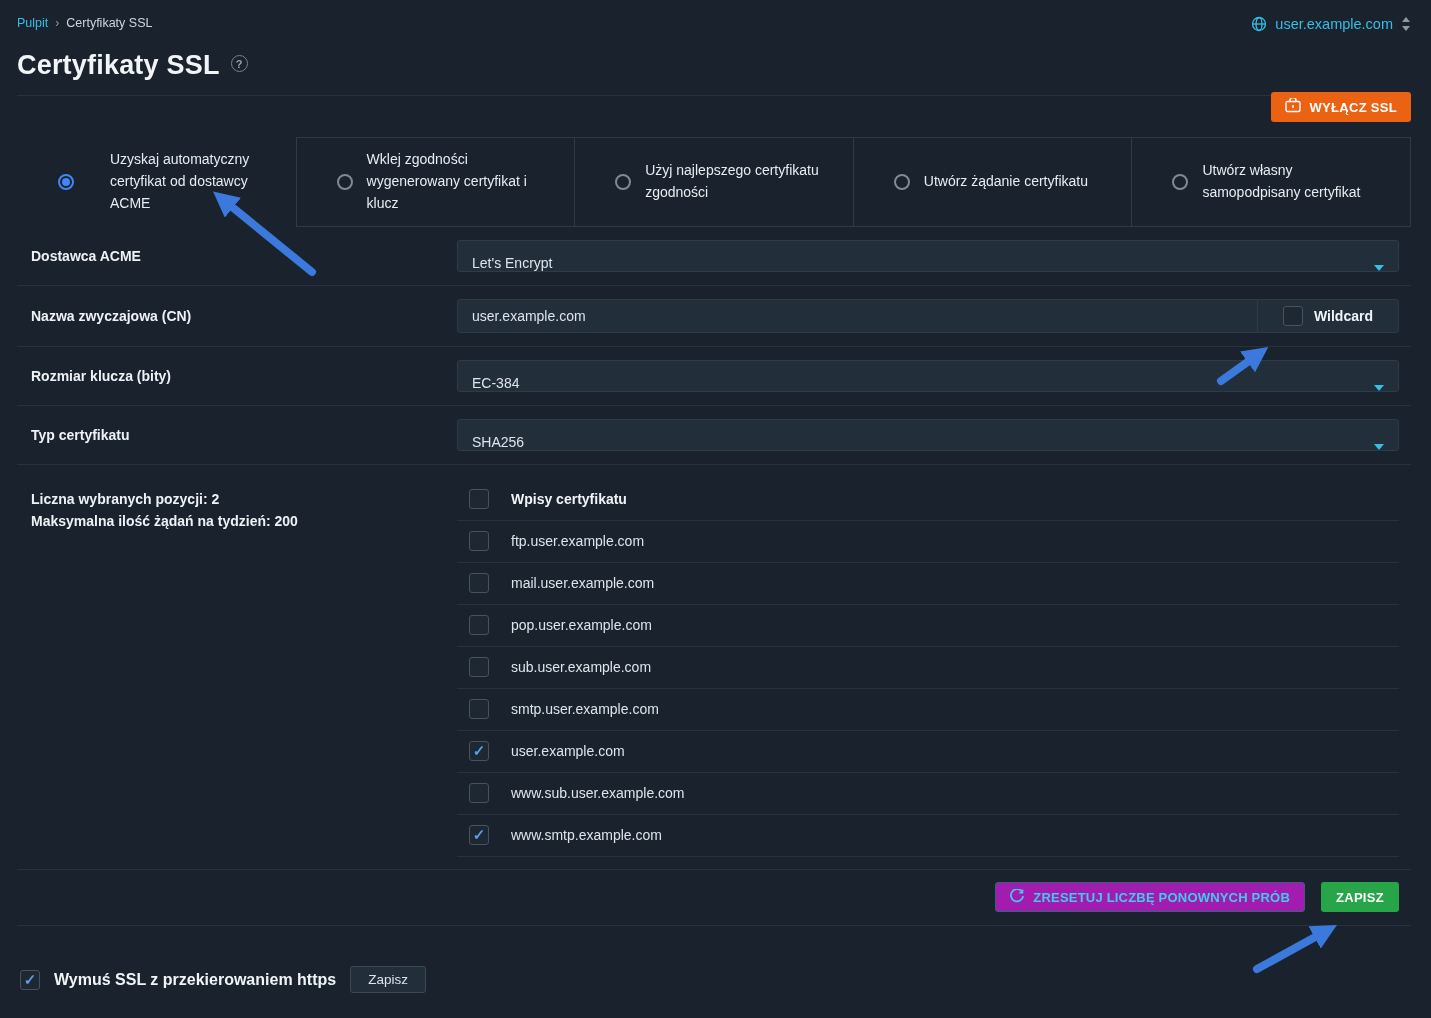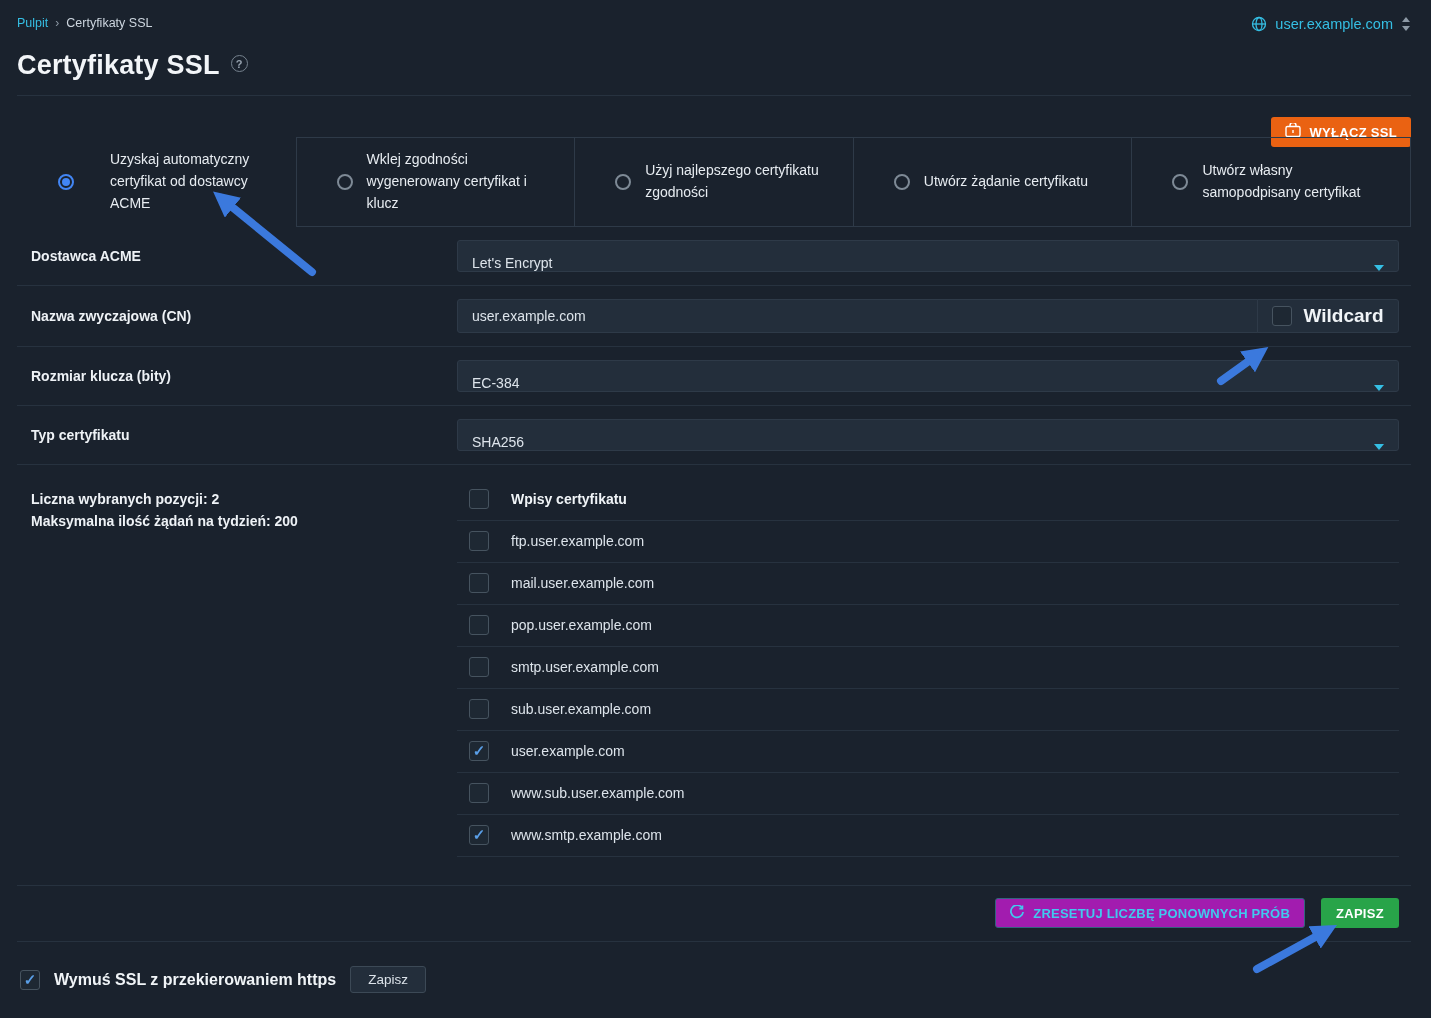--- a/index.html
+++ b/index.html
@@ -30,21 +30,21 @@
   .breadcrumb .cur{color:#cdd6df;}
   .account{display:flex;align-items:center;gap:8px;color:var(--accent);font-size:14.5px;cursor:pointer;}
   .account svg{display:block;}
   
   .title-row{position:absolute;left:17px;top:50px;display:flex;align-items:flex-start;gap:11px;}
   .title-row h1{margin:0;font-size:27px;font-weight:600;letter-spacing:.2px;color:#f2f5f8;}
   .help{width:17px;height:17px;border:1.5px solid #76828e;border-radius:50%;color:#96a2ae;font-size:11px;font-weight:700;display:flex;align-items:center;justify-content:center;margin-top:5px;cursor:pointer;}
   .divider-top{position:absolute;left:17px;right:20px;top:95px;height:1px;background:var(--row-border);}
   
   .btn-orange{
-    position:absolute;right:20px;top:117px;height:30px;display:flex;align-items:center;gap:9px;
+    position:absolute;right:20px;top:92px;height:30px;display:flex;align-items:center;gap:9px;
     background:var(--orange);border:none;border-radius:3px;color:#fff;font-weight:700;font-size:13px;
     letter-spacing:.3px;padding:0 14px;cursor:pointer;font-family:inherit;
   }
   
   .tabs{position:absolute;left:17px;right:20px;top:137px;height:90px;display:flex;}
   .tab{flex:1;display:flex;align-items:center;gap:14px;padding:0 34px 0 40px;border:1px solid var(--border);margin-left:-1px;cursor:pointer;}
   .tab:first-child{margin-left:0;gap:36px;}
   .tab[data-selected="true"]{border-color:transparent;}
   .radio{width:16px;height:16px;border-radius:50%;border:2px solid #7e8a96;flex:none;position:relative;}
   .tab[data-selected="true"] .radio{border-color:var(--radio-blue);}
@@ -52,25 +52,25 @@
   .tab-label{font-size:14px;line-height:1.55;max-width:186px;color:#e7ecf1;}
   
   .form{position:absolute;left:17px;right:20px;top:227px;}
   .frow{display:flex;align-items:center;border-bottom:1px solid var(--row-border);padding:13px 12px 13px 14px;}
   .flabel{width:426px;flex:none;font-size:14px;font-weight:600;color:#eef2f6;}
   .control{flex:1;min-width:0;}
   .select{height:32px;background:var(--bg2);border:1px solid var(--border);border-radius:3px;display:flex;align-items:flex-end;justify-content:space-between;padding:0 14px;font-size:14px;color:#dde4eb;cursor:pointer;}
   .caret{width:0;height:0;border-left:5px solid transparent;border-right:5px solid transparent;border-top:6px solid var(--accent);}
   .cn-group{display:flex;align-items:stretch;}
   .text-input{flex:1;min-width:0;height:34px;background:var(--bg2);border:1px solid var(--border);border-radius:3px 0 0 3px;color:#dde4eb;font-size:14px;padding:0 14px;font-family:inherit;outline:none;}
-  .addon{width:142px;flex:none;margin-left:-1px;display:flex;align-items:center;justify-content:center;gap:11px;background:var(--bg2);border:1px solid var(--border);border-radius:0 3px 3px 0;font-weight:700;font-size:19px;color:#f0f4f7;cursor:pointer;}
+  .addon{width:142px;flex:none;margin-left:-1px;display:flex;align-items:center;justify-content:center;gap:11px;background:var(--bg2);border:1px solid var(--border);border-radius:0 3px 3px 0;font-weight:700;font-size:14px;color:#f0f4f7;cursor:pointer;}
   .checkbox{width:20px;height:20px;border:1px solid #46535f;border-radius:3px;background:#1e2833;position:relative;flex:none;cursor:pointer;}
   .checkbox[data-checked="true"]::after{content:"✓";position:absolute;inset:0;display:flex;align-items:center;justify-content:center;color:var(--check-blue);font-size:15px;font-weight:700;}
   
-  .frow.entries{align-items:flex-start;padding-top:14px;padding-bottom:28px;}
+  .frow.entries{align-items:flex-start;padding-top:14px;padding-bottom:12px;}
   .entry-labels{width:426px;flex:none;padding-top:10px;}
   .entry-labels div{font-size:14px;font-weight:700;line-height:1.55;color:#eef2f6;}
   .etable{flex:1;min-width:0;}
   .trow{display:flex;align-items:center;gap:22px;padding:10px 0 11px 12px;border-bottom:1px solid var(--row-border);}
   .trow .cell{font-size:14px;color:#dde4eb;}
   .trow.head .cell{font-weight:700;color:#f0f4f7;}
   
   .actions{display:flex;justify-content:flex-end;align-items:center;gap:16px;padding:12px 12px 13px;border-bottom:1px solid var(--row-border);}
   .btn-reset{height:30px;display:flex;align-items:center;gap:9px;padding:0 14px;background:#a21caf;border:1px solid #33647f;color:#41c9ee;border-radius:3px;font-weight:700;font-size:13px;letter-spacing:.2px;cursor:pointer;font-family:inherit;}
   .btn-green{height:30px;padding:0 15px;background:var(--green);border:none;border-radius:3px;color:#fff;font-weight:700;font-size:13px;letter-spacing:.3px;cursor:pointer;font-family:inherit;}
@@ -212,25 +212,25 @@
         <div class="trow">
           <span class="checkbox" data-checked="false"></span>
           <span class="cell">mail.user.example.com</span>
         </div>
         <div class="trow">
           <span class="checkbox" data-checked="false"></span>
           <span class="cell">pop.user.example.com</span>
         </div>
         <div class="trow">
           <span class="checkbox" data-checked="false"></span>
+          <span class="cell">sub.user.example.com</span>
+        </div>
+        <div class="trow">
+          <span class="checkbox" data-checked="false"></span>
           <span class="cell">smtp.user.example.com</span>
-        </div>
-        <div class="trow">
-          <span class="checkbox" data-checked="false"></span>
-          <span class="cell">sub.user.example.com</span>
         </div>
         <div class="trow">
           <span class="checkbox" data-checked="true"></span>
           <span class="cell">user.example.com</span>
         </div>
         <div class="trow">
           <span class="checkbox" data-checked="false"></span>
           <span class="cell">www.sub.user.example.com</span>
         </div>
         <div class="trow">

